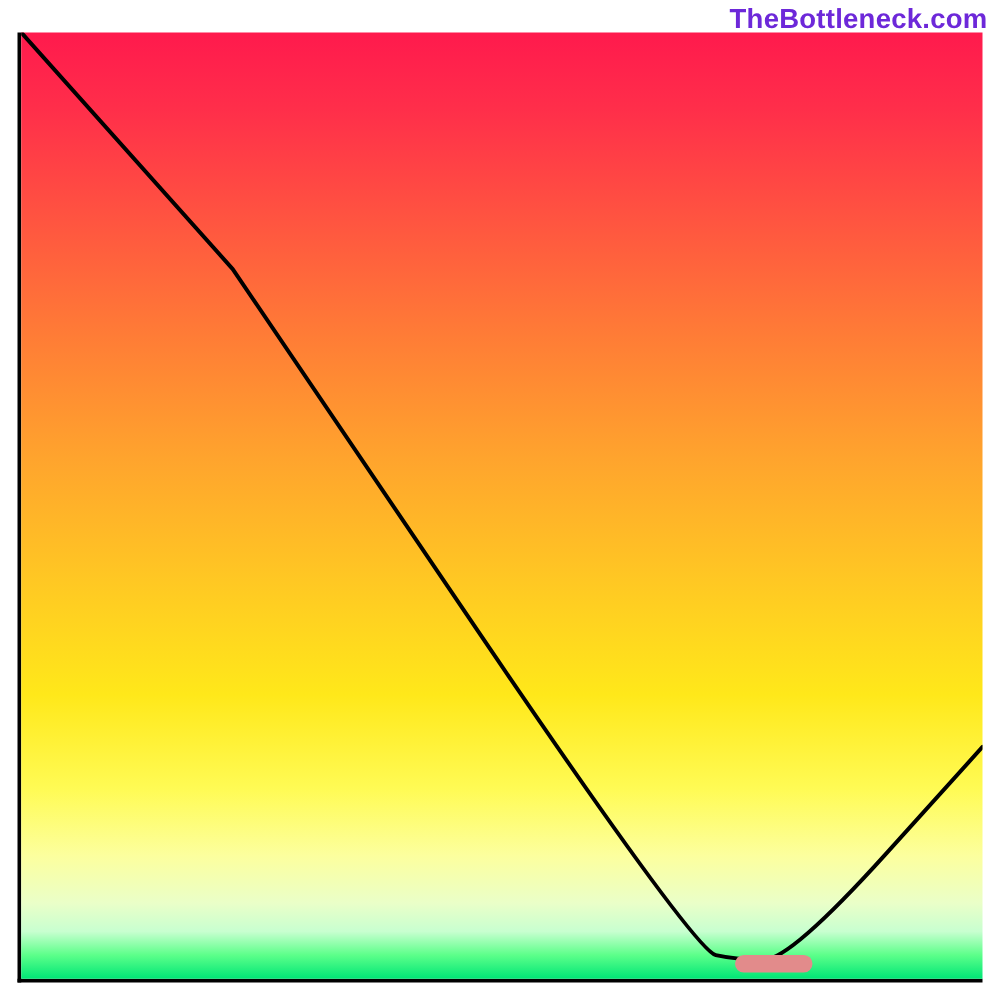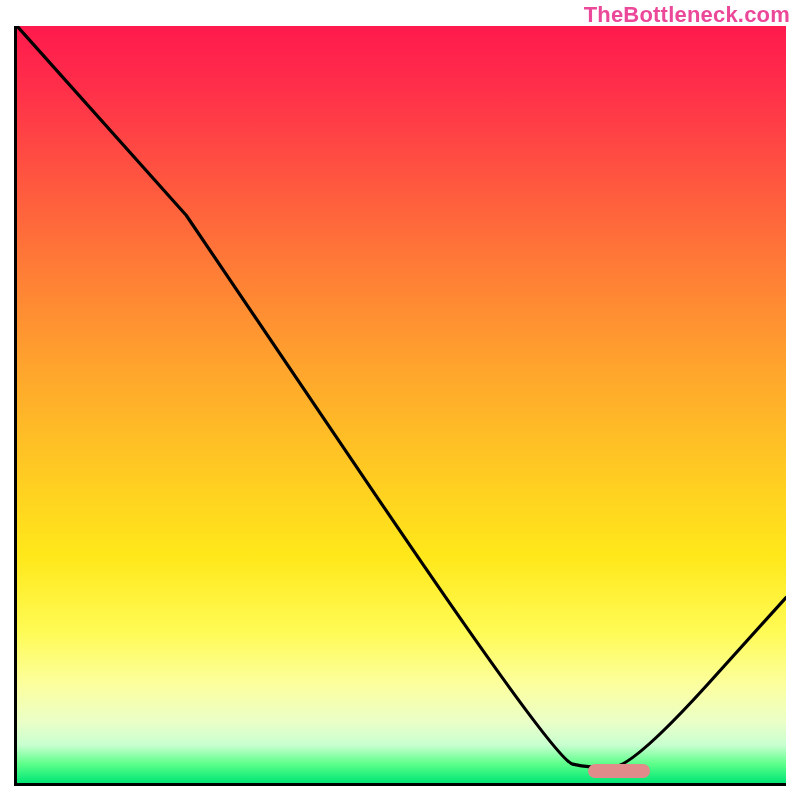--- a/index.html
+++ b/index.html
@@ -15,21 +15,21 @@
     position: relative;
     width: 800px;
     height: 800px;
   }
   .watermark {
     position: absolute;
     top: 2px;
     right: 10px;
     font-size: 22px;
     font-weight: bold;
-    color: #ec4899;
+    color: #6d28d9;
     letter-spacing: 0.2px;
     user-select: none;
   }
   .plot {
     position: absolute;
     left: 14px;
     top: 26px;
     width: 772px;
     height: 760px;
     border: 3px solid #000;

